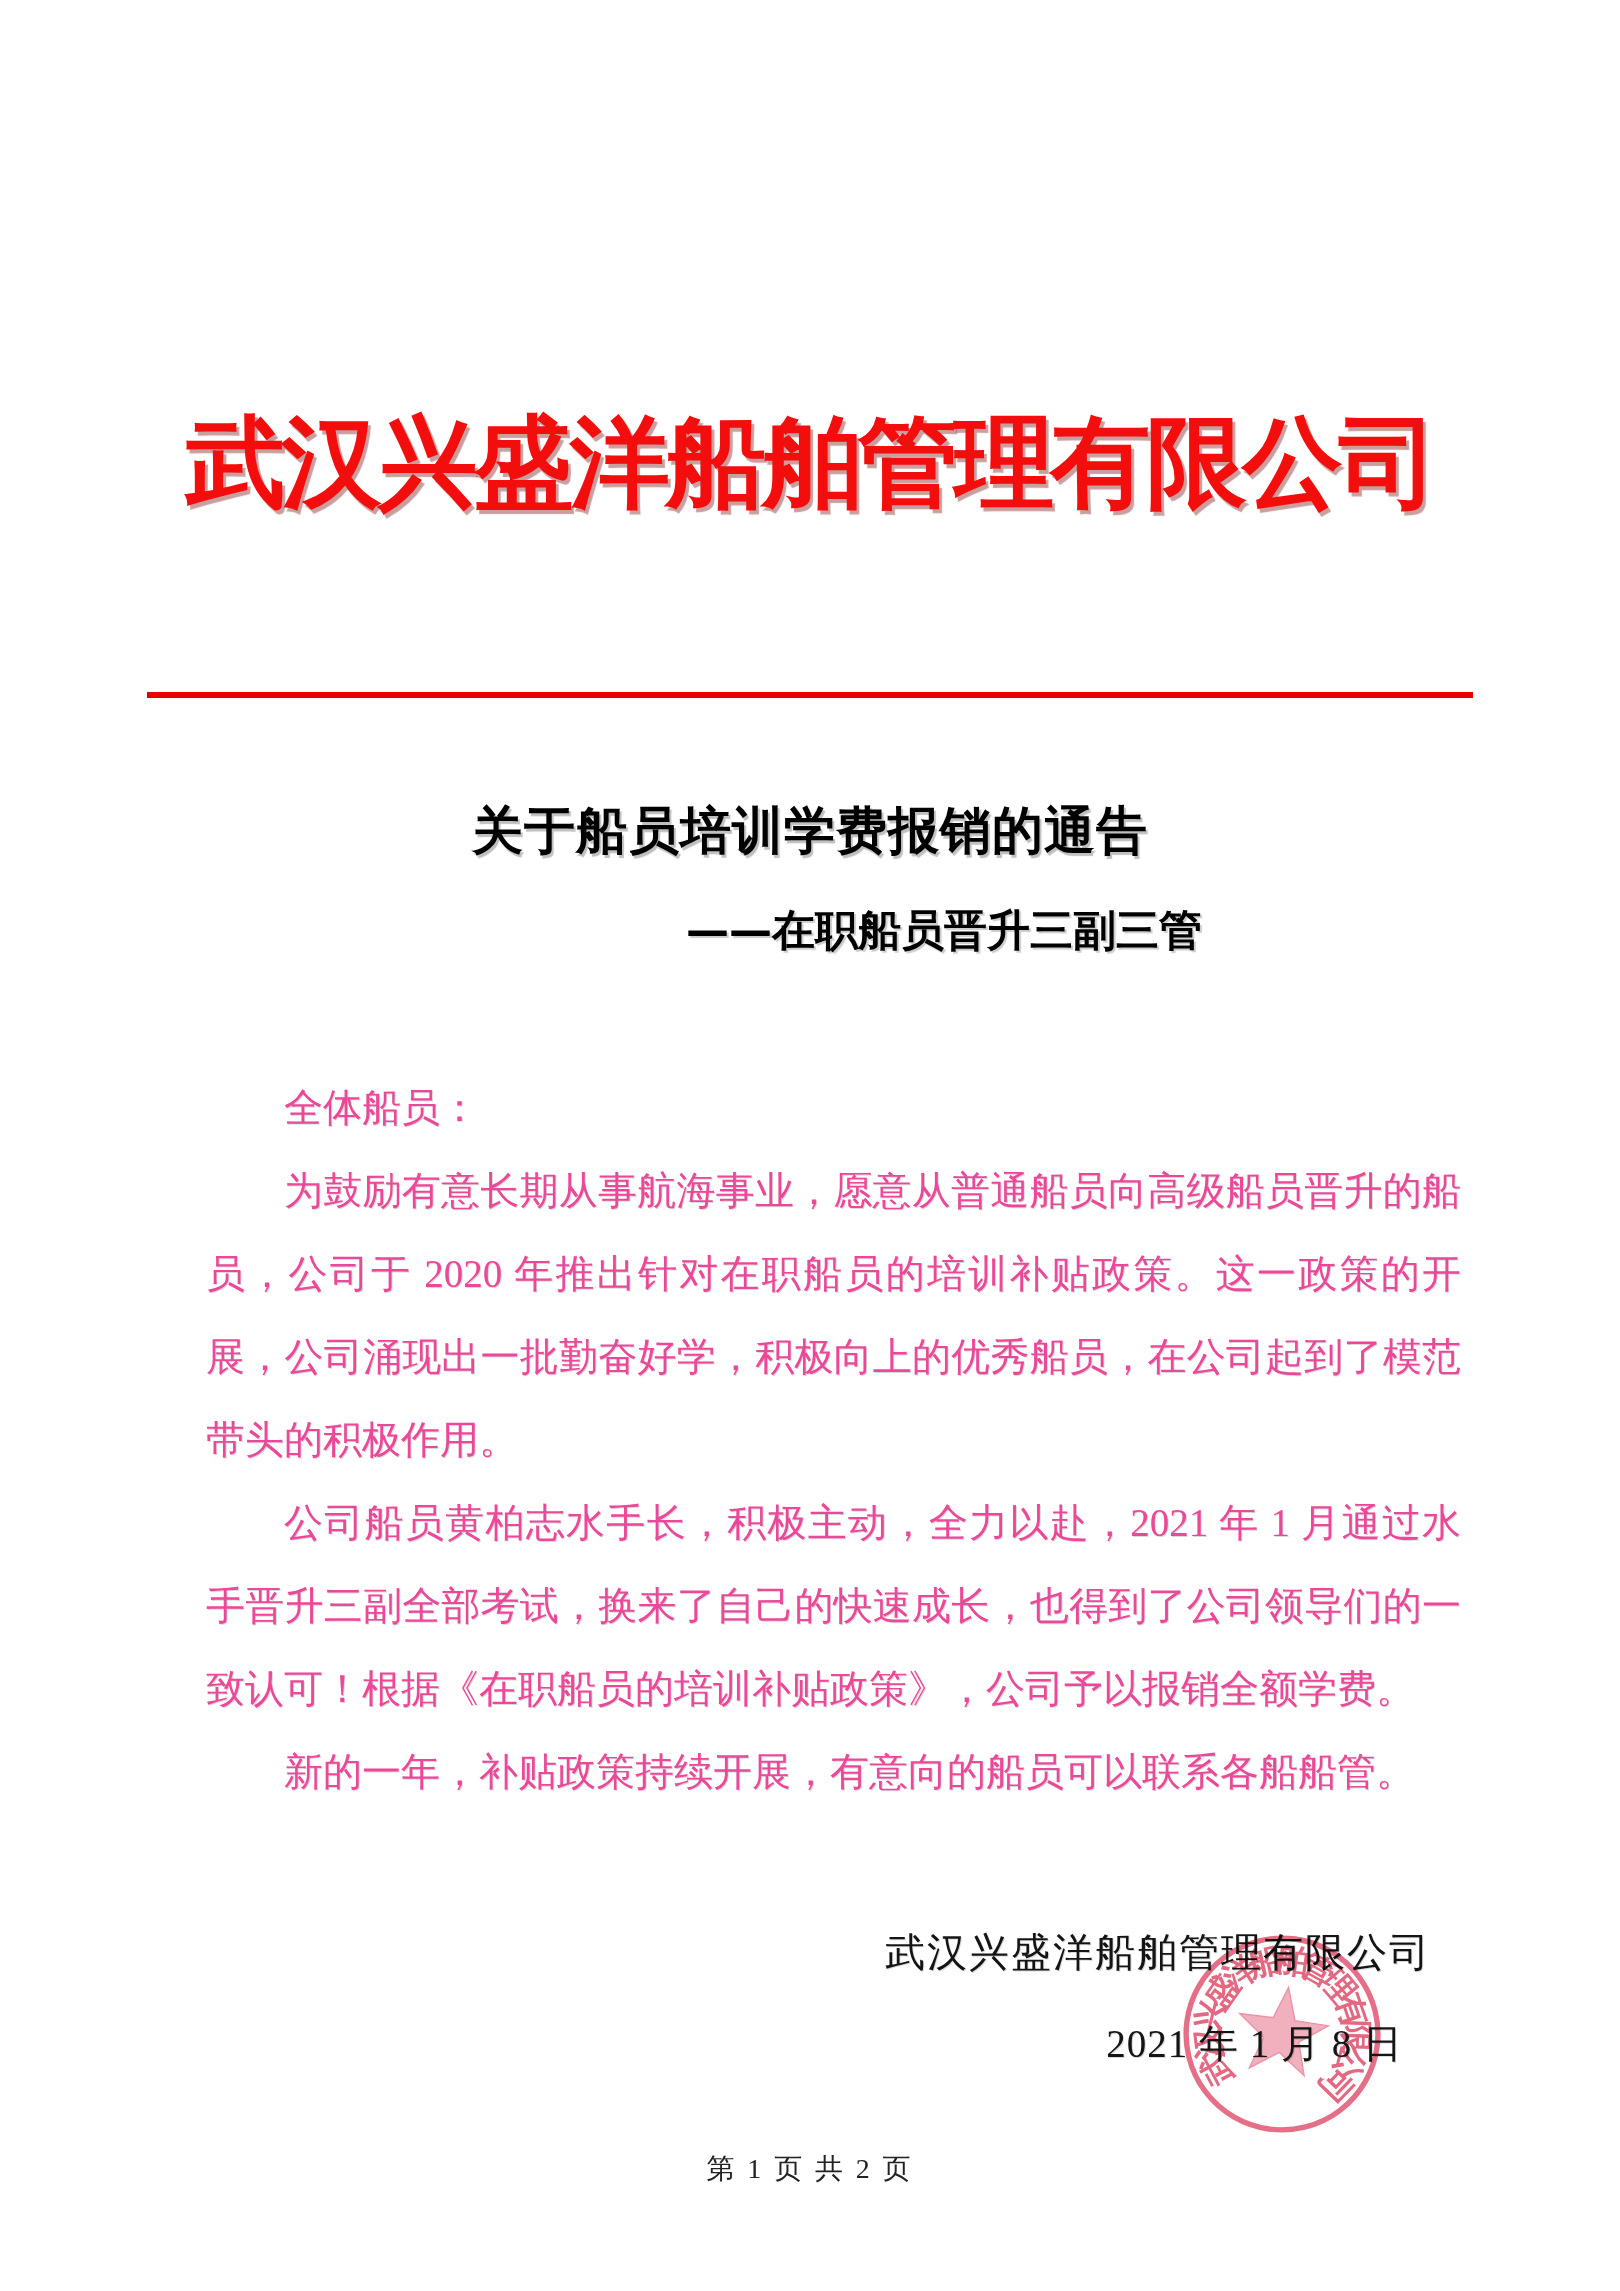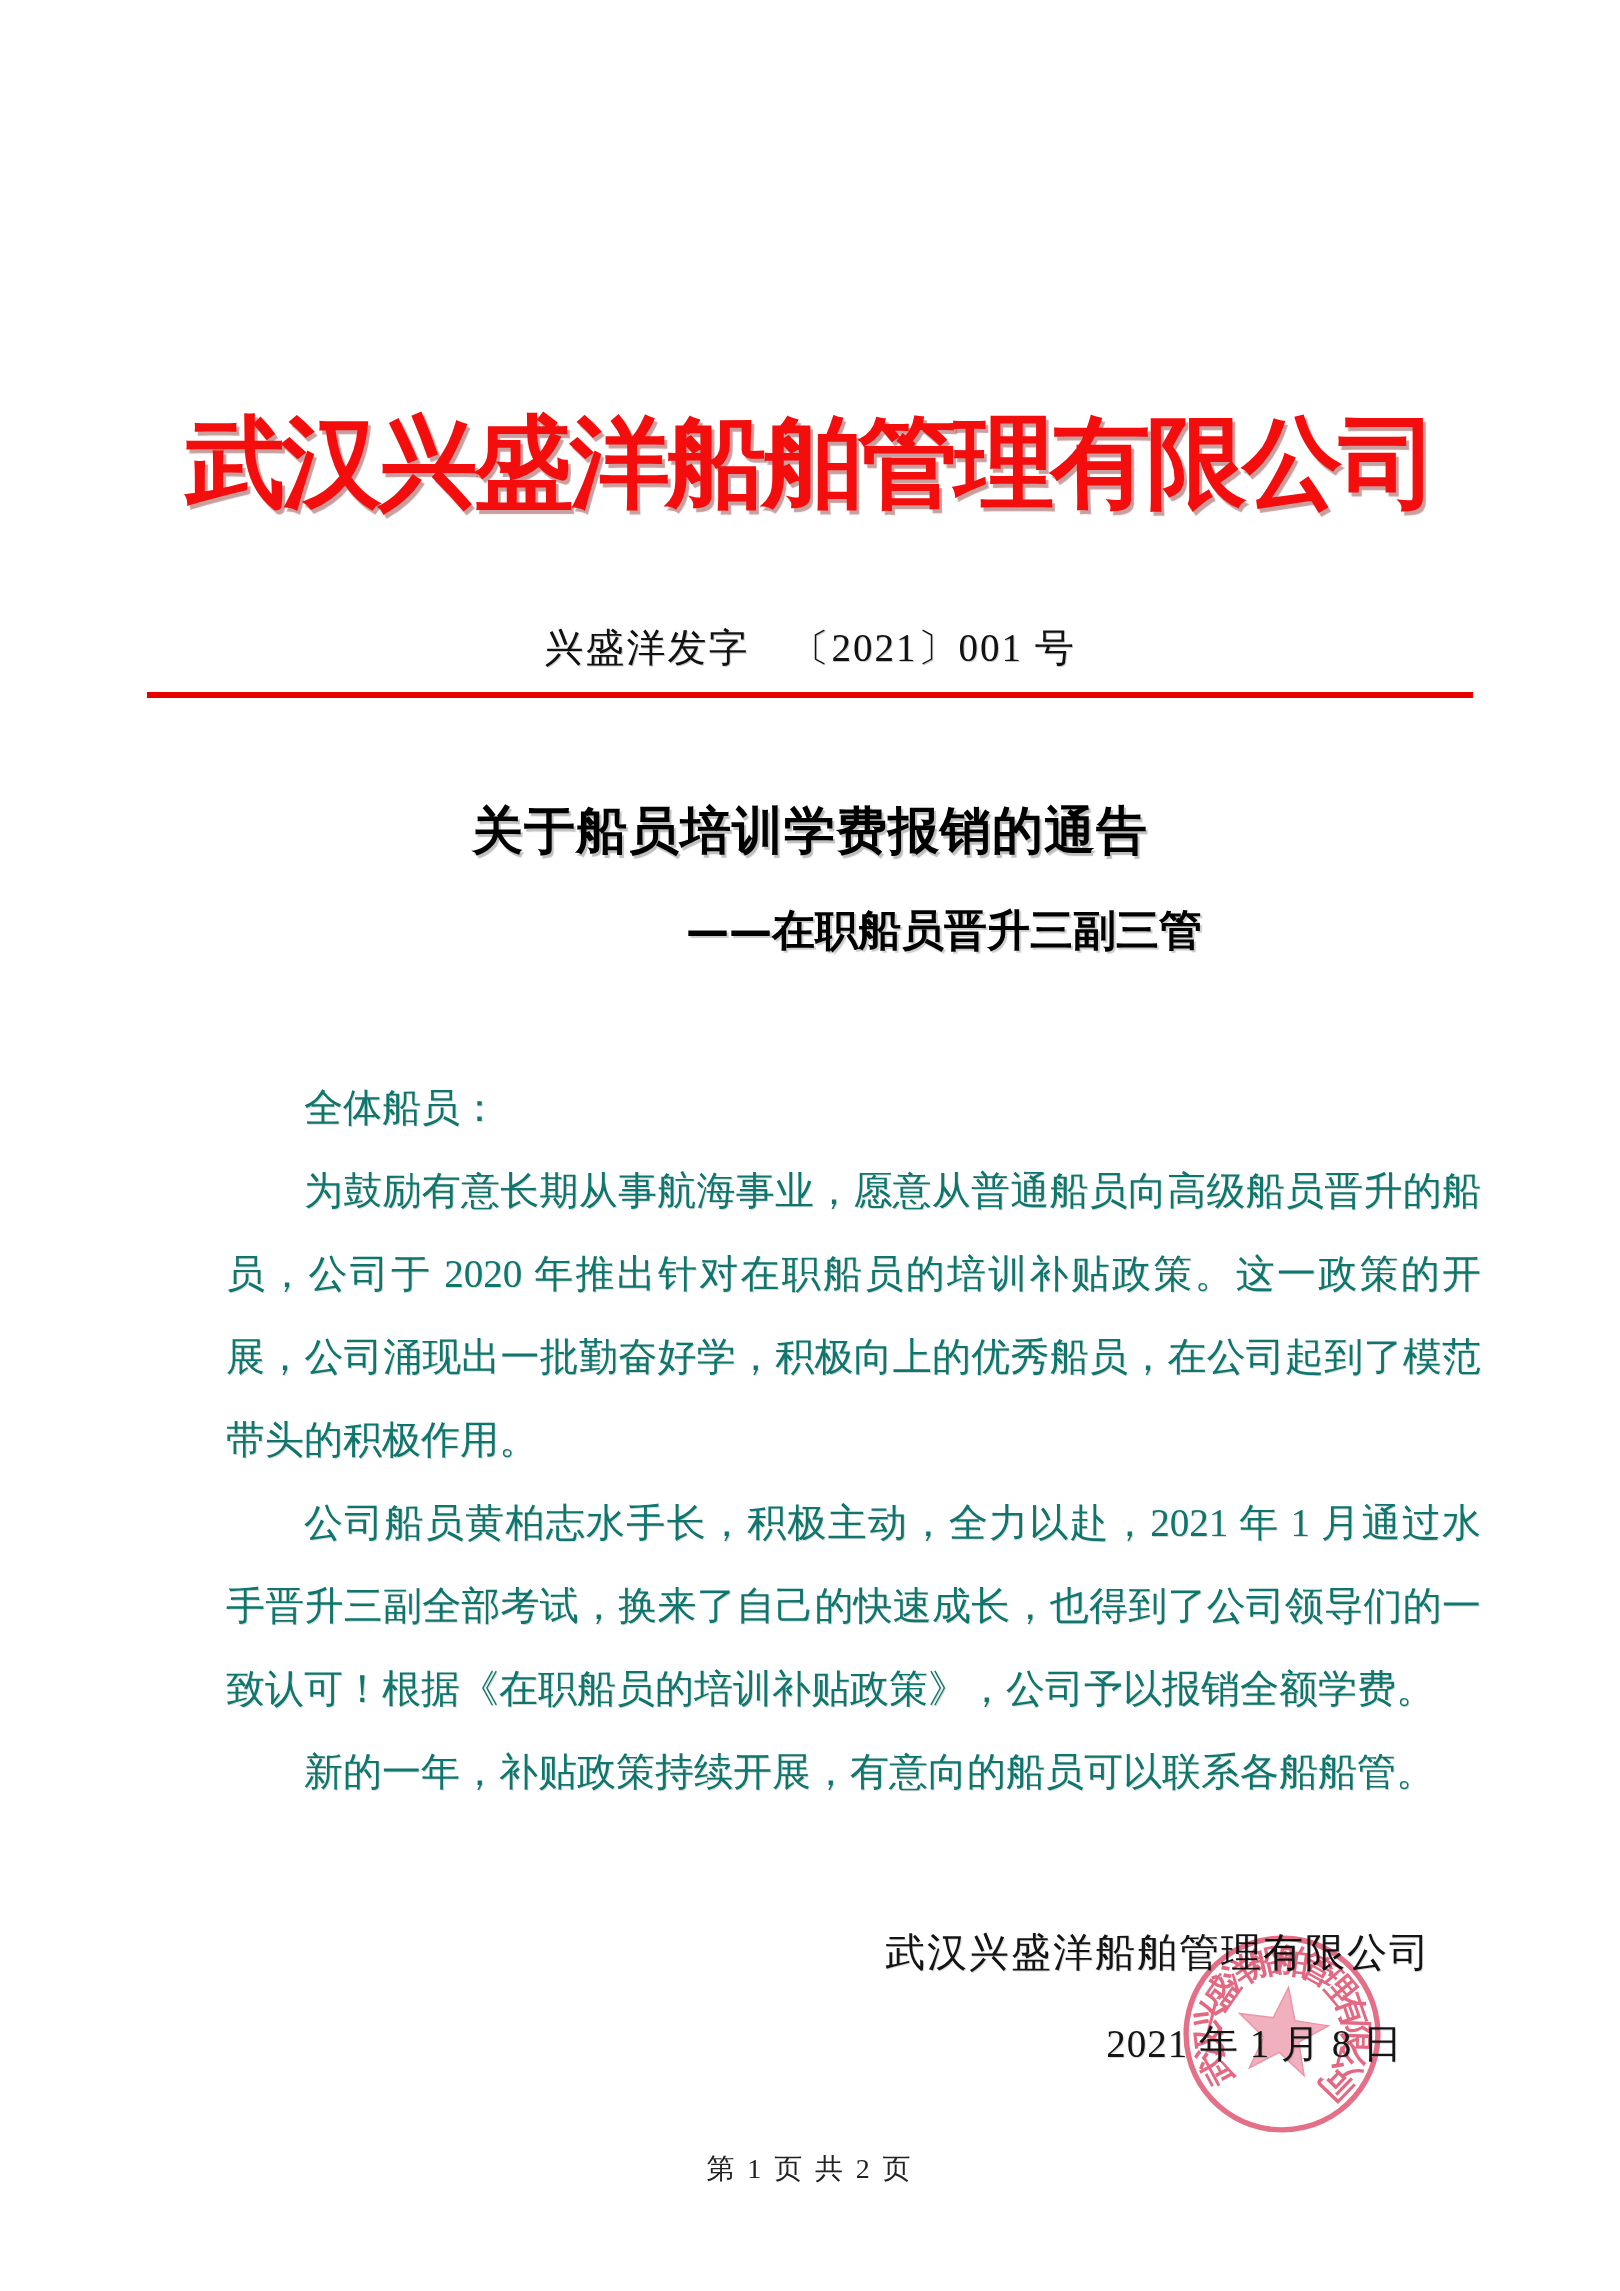--- a/index.html
+++ b/index.html
@@ -32,22 +32,22 @@
     text-shadow:2px 2.9px 1px rgba(0,0,0,0.25);
   }
   .notice-subtitle{
     position:absolute;top:883px;left:686px;margin:0;
     font-size:43px;line-height:1.1;font-weight:700;color:#000;
     font-family:"DejaVu Sans","Liberation Sans",sans-serif;
     letter-spacing:0px;
     text-shadow:2px 2px 1px rgba(0,0,0,0.2);
   }
   .body-text{
-    position:absolute;top:1042px;left:226px;width:1255px;
-    font-size:39px;line-height:83px;color:#0f766e;
+    position:absolute;top:1042px;left:206px;width:1255px;
+    font-size:39px;line-height:83px;color:#ec4899;
     text-shadow:1px 1px 0 rgba(0,0,0,0.15);
   }
   .body-text p{
     margin:0;text-indent:2em;text-align:justify;text-align-last:left;
   }
   .salutation{text-indent:0;}
   .signature-company{
     position:absolute;top:1905px;right:189px;
     font-size:40px;line-height:1.2;color:#141414;letter-spacing:2px;
     text-shadow:1px 1px 0 rgba(0,0,0,0.15);
@@ -69,21 +69,20 @@
     text-align:center;font-size:28px;color:#222;letter-spacing:2.9px;
   }
 </style>
 </head>
 <body>
 
 <div class="page">
 
   <h1 class="company-title">武汉兴盛洋船舶管理有限公司</h1>
 
-  <div class="doc-number">兴盛洋发字　〔2021〕001 号</div>
 
   <div class="red-rule"></div>
 
   <h2 class="notice-title">关于船员培训学费报销的通告</h2>
 
   <div class="notice-subtitle">——在职船员晋升三副三管</div>
 
   <div class="body-text">
     <p class="salutation">全体船员：</p>
     <div>

